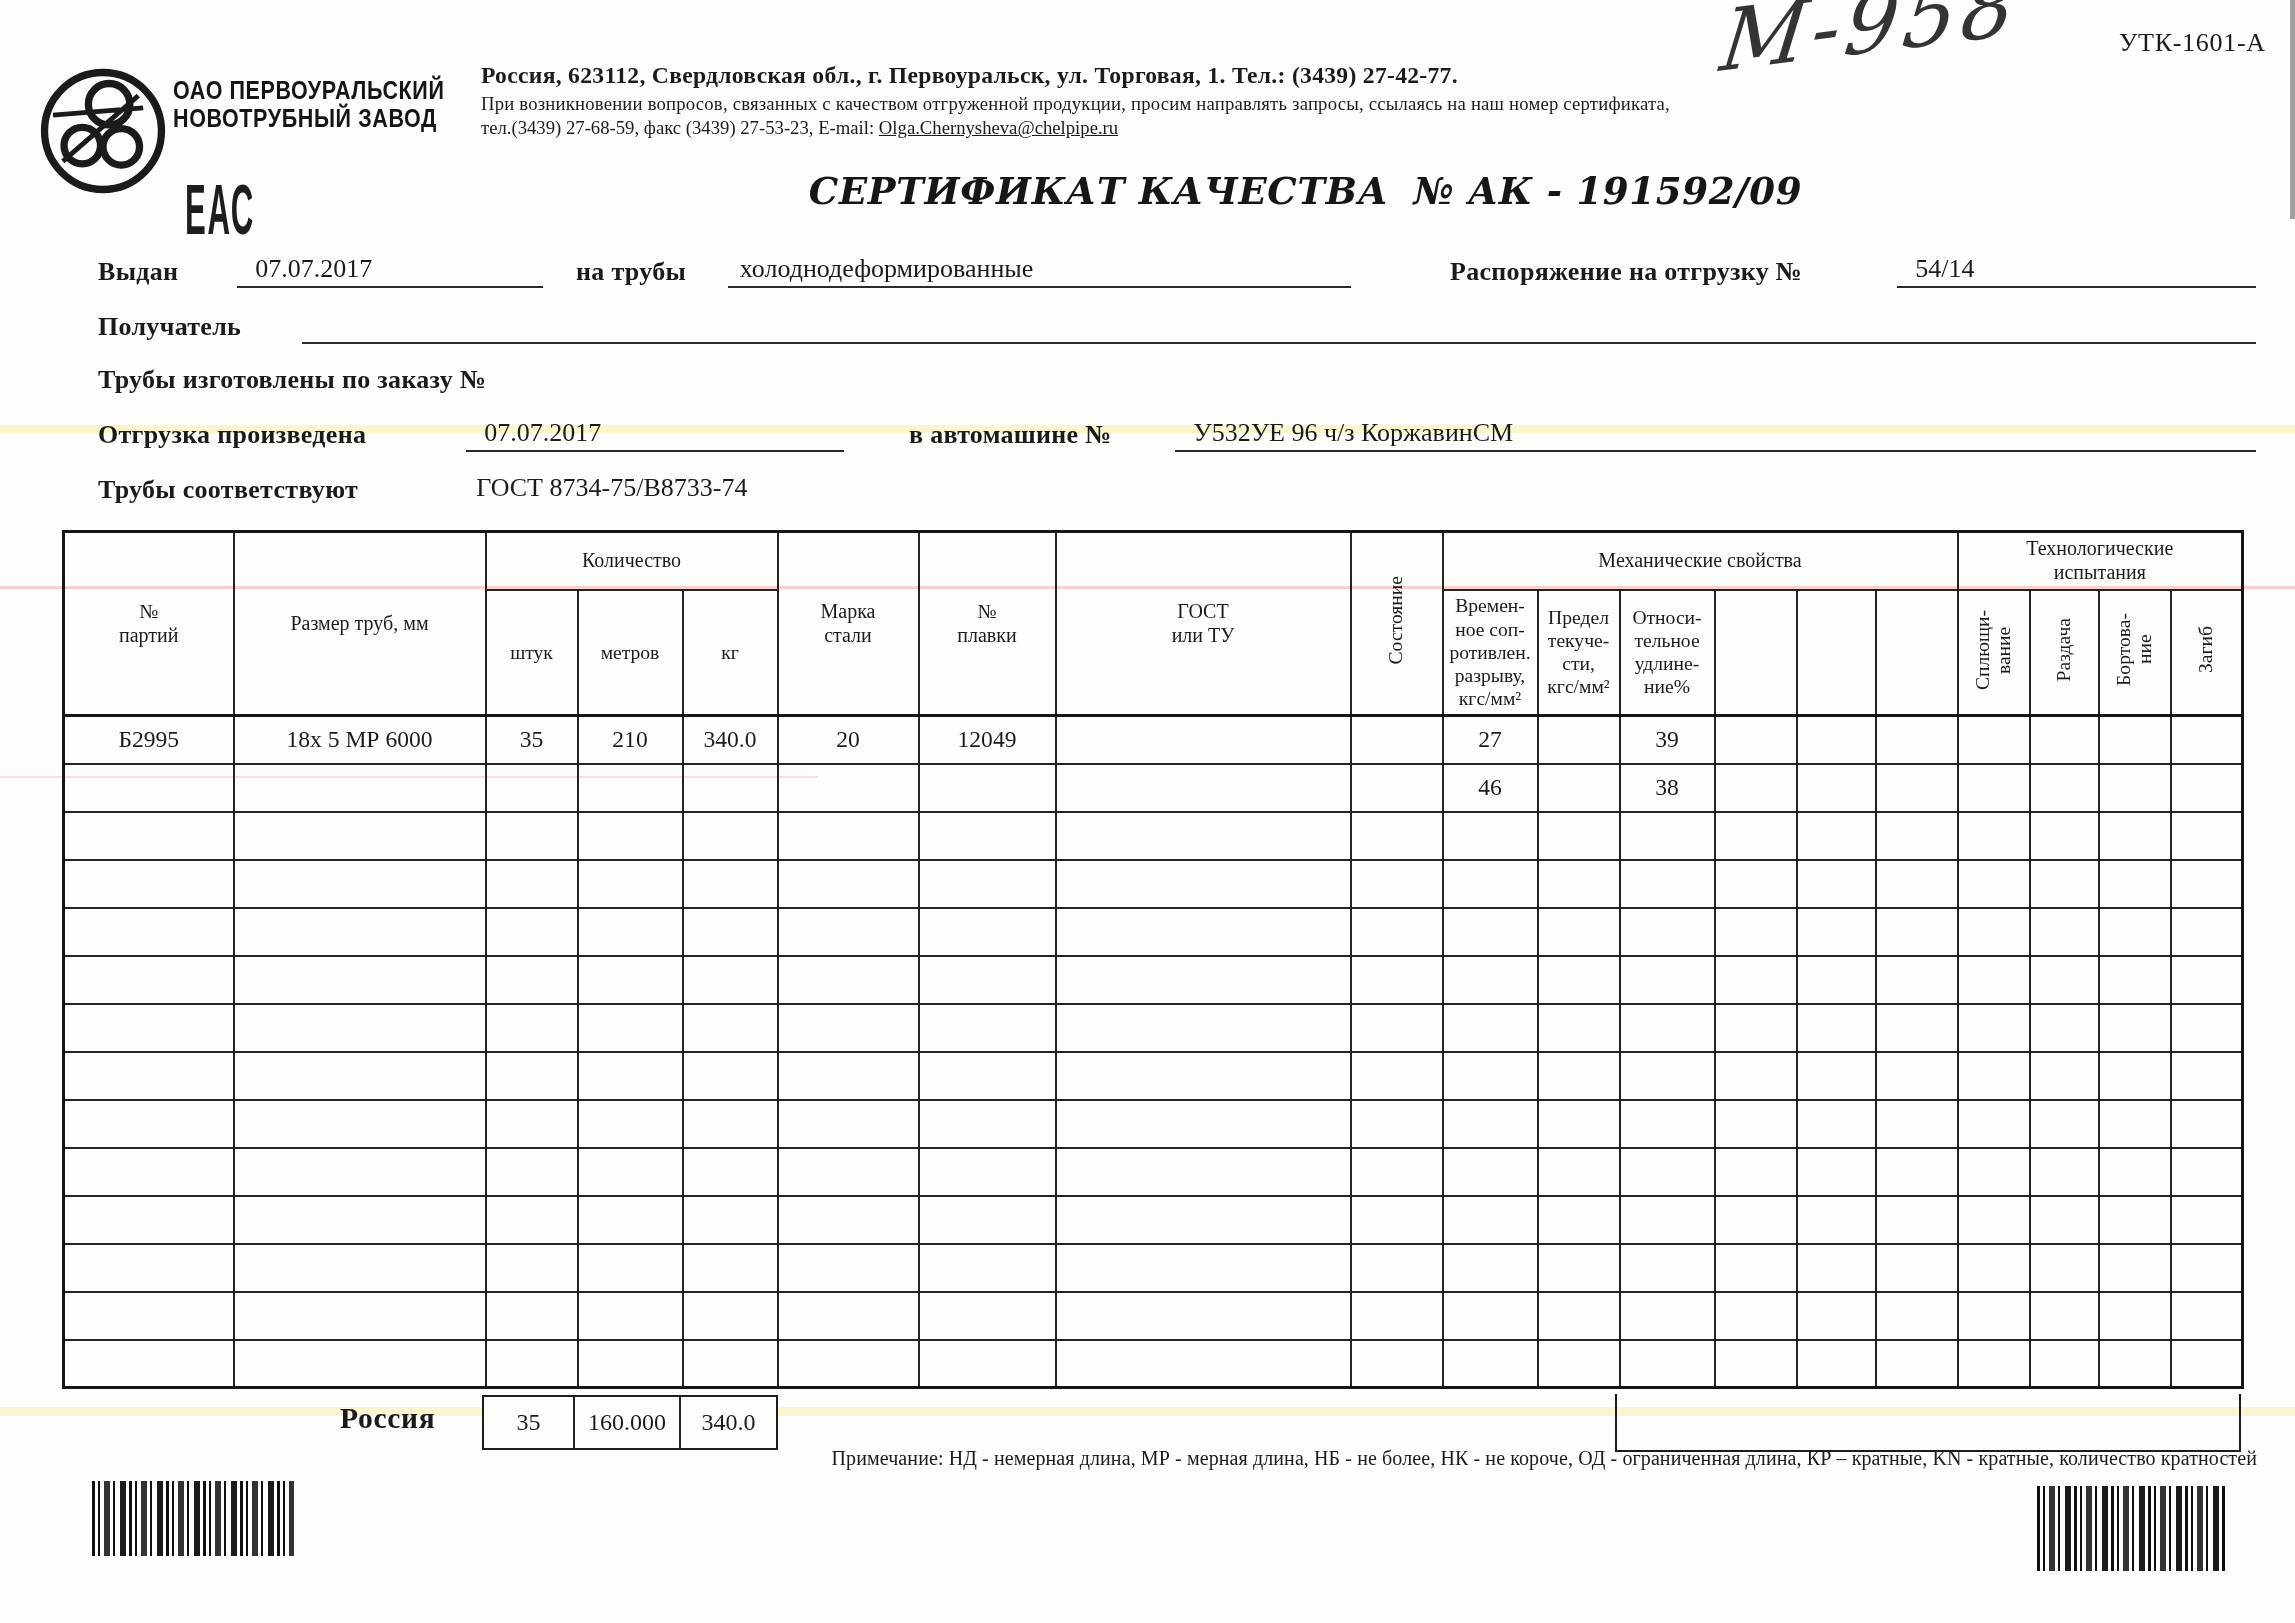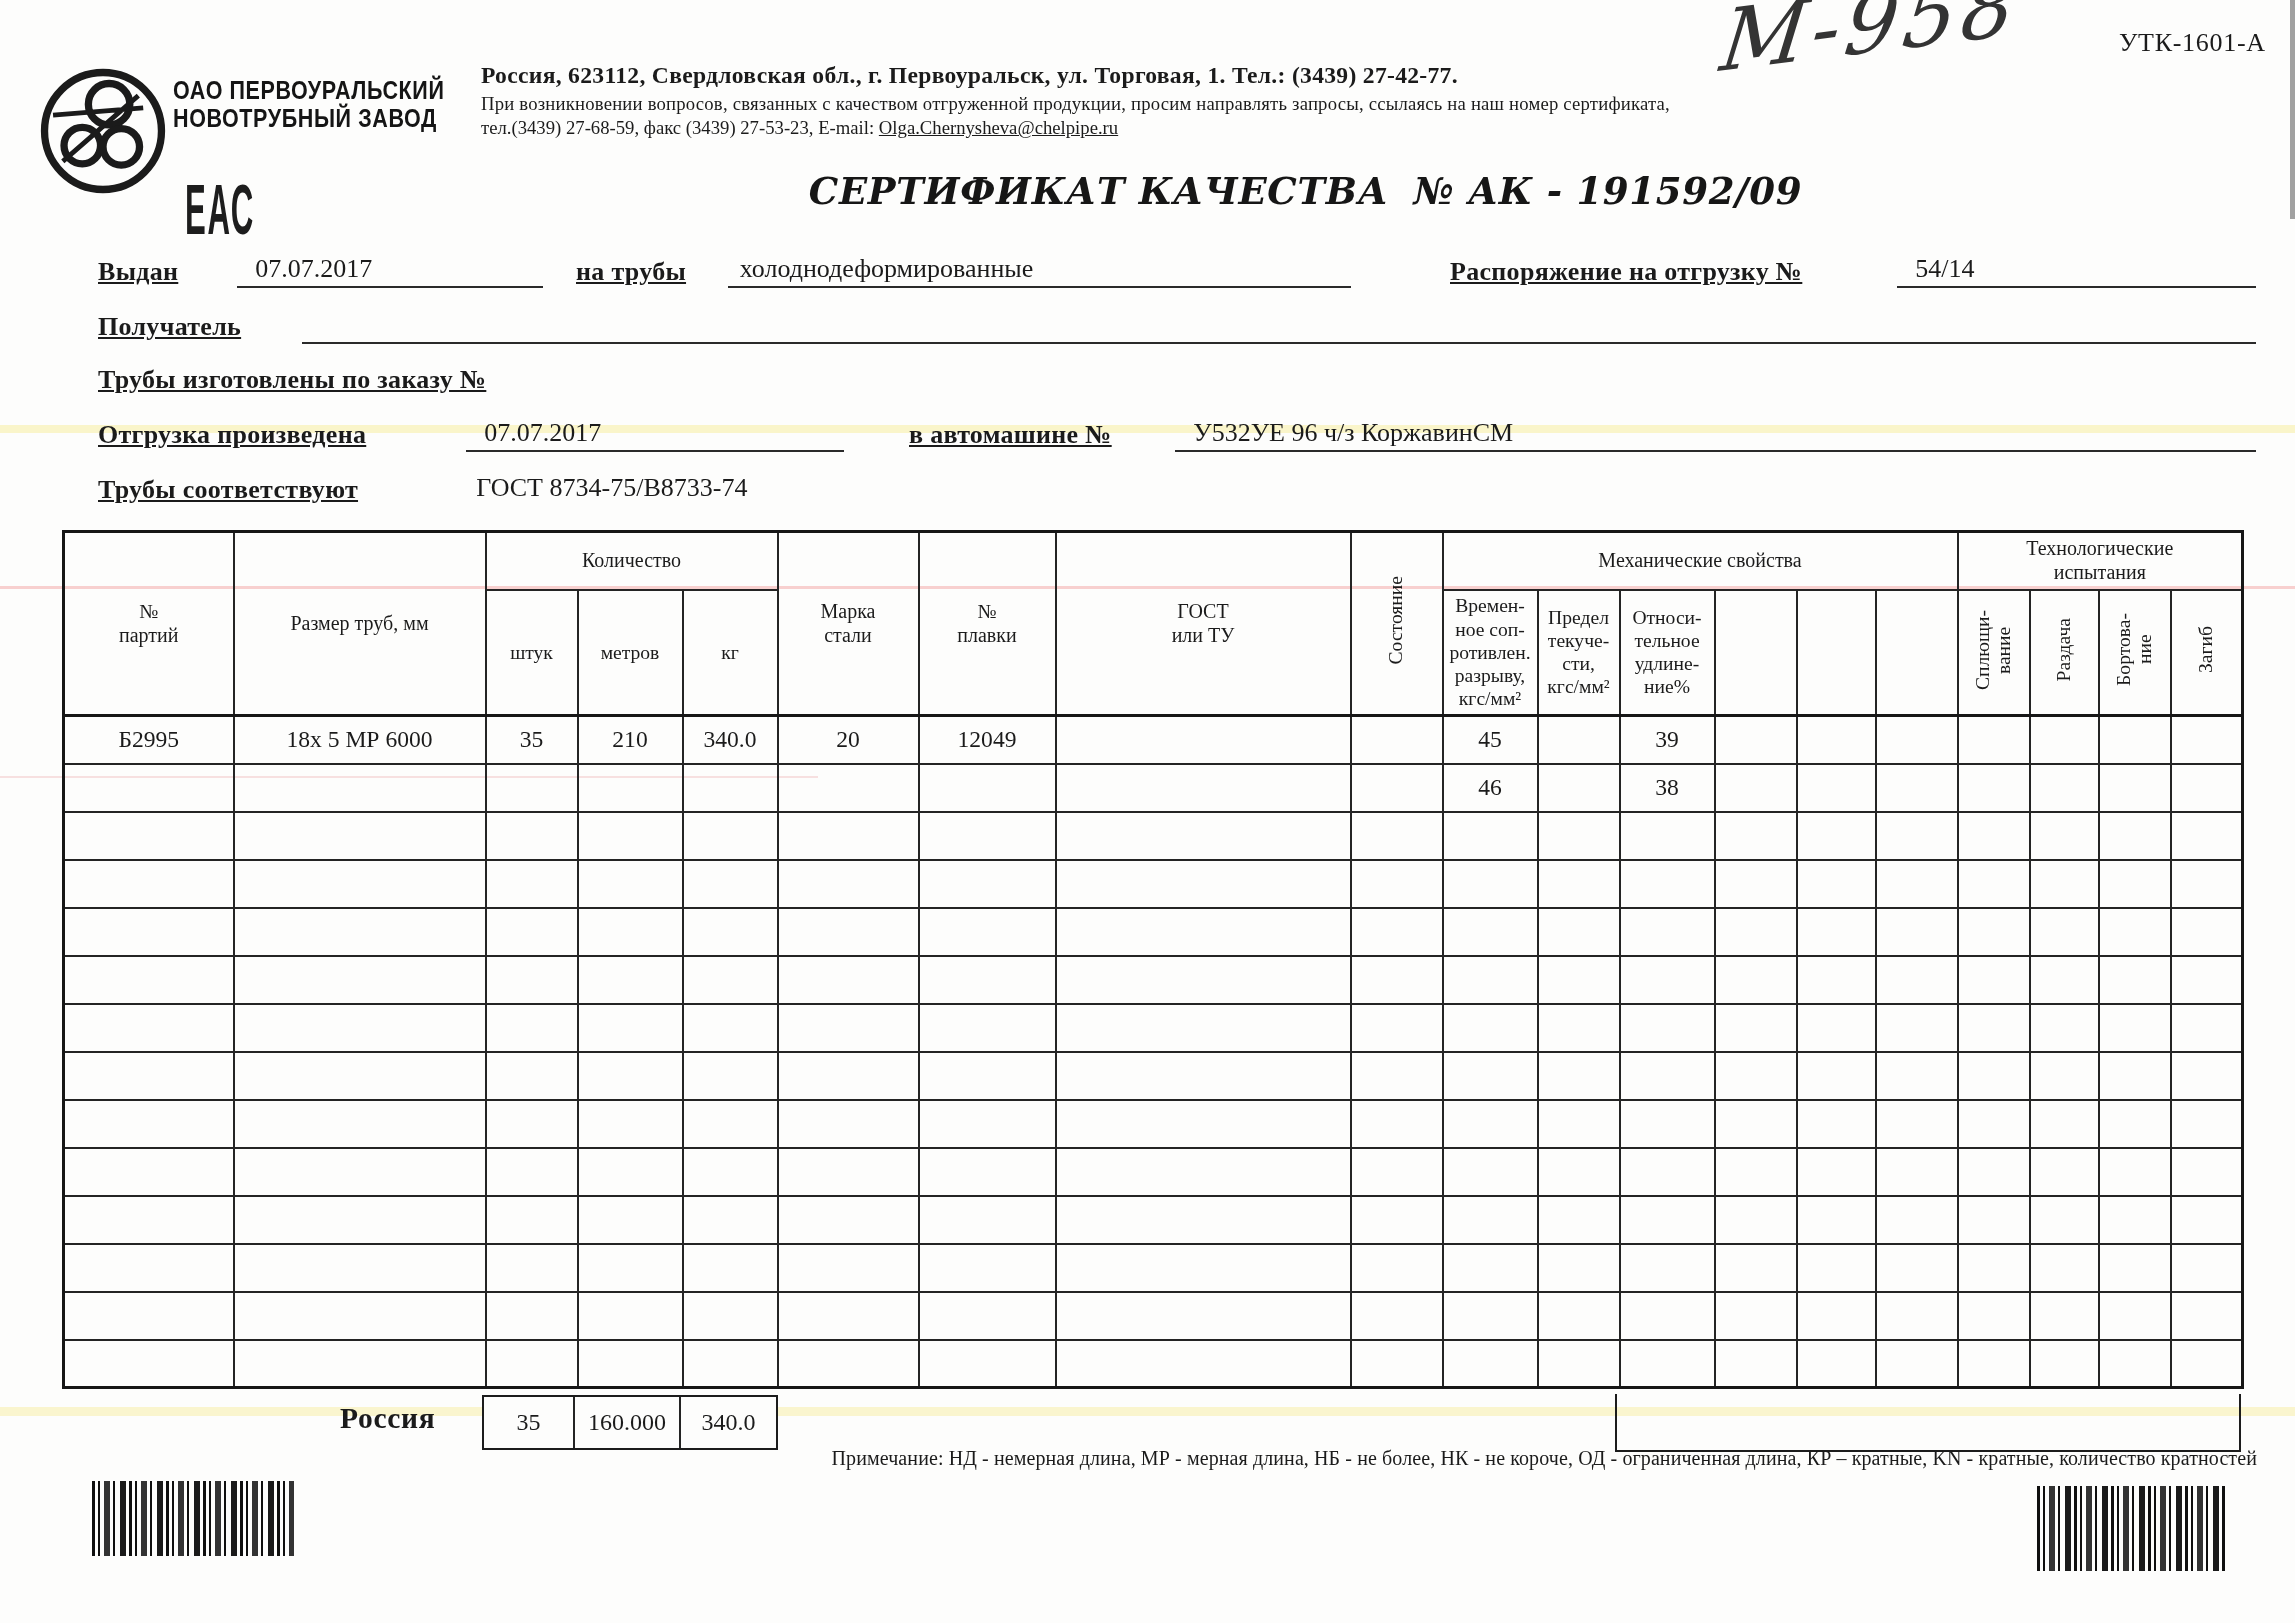--- a/index.html
+++ b/index.html
@@ -45,21 +45,21 @@
 
   
   .title {
     left:808px; top:169px; width:995px; text-align:center;
     font-family:"DejaVu Serif", serif; font-style:italic; font-weight:700;
     font-size:37px; letter-spacing:0.7px; white-space:nowrap; color:#161616;
   }
   .title-number { margin-left:25px; }
 
   
-  .flabel { position:absolute; font-weight:700; font-size:26px; letter-spacing:0.3px; white-space:nowrap;text-decoration:underline; }
+  .flabel { position:absolute; font-weight:700; font-size:26px; letter-spacing:0.3px; white-space:nowrap; }
   .fvalue {
     position:absolute; font-size:26px; border-bottom:2px solid #2a2a2a;
     white-space:nowrap; padding:0 0 1.3px 18.3px; height:34px;
   }
   .fvalue.noline { border-bottom:none; }
 
   
   .cert-table {
     position:absolute; left:62px; top:530px; border-collapse:collapse;
     table-layout:fixed; width:2176px;
@@ -244,21 +244,21 @@
         <tr>
           <td>Б2995</td>
           <td>18х 5 МР 6000</td>
           <td>35</td>
           <td>210</td>
           <td>340.0</td>
           <td>20</td>
           <td>12049</td>
           <td></td>
           <td></td>
-          <td>45</td>
+          <td>27</td>
           <td></td>
           <td>39</td>
           <td></td>
           <td></td>
           <td></td>
           <td></td>
           <td></td>
           <td></td>
           <td></td>
         </tr>

